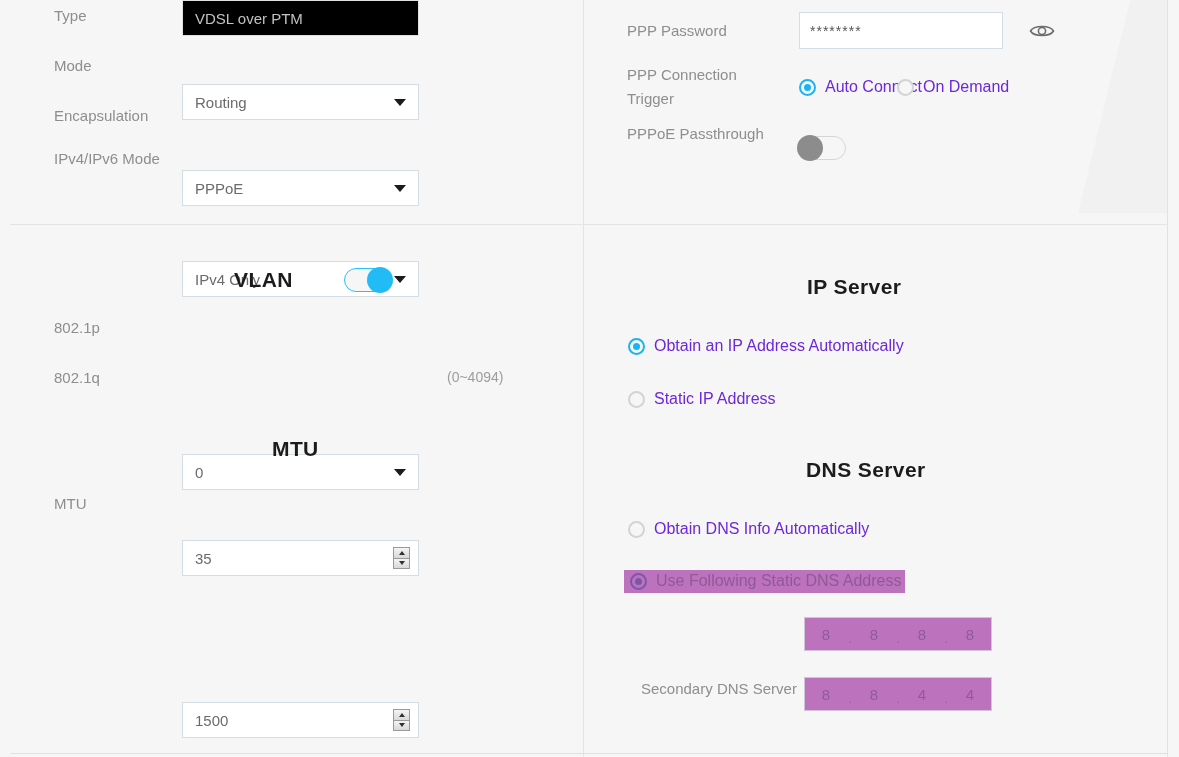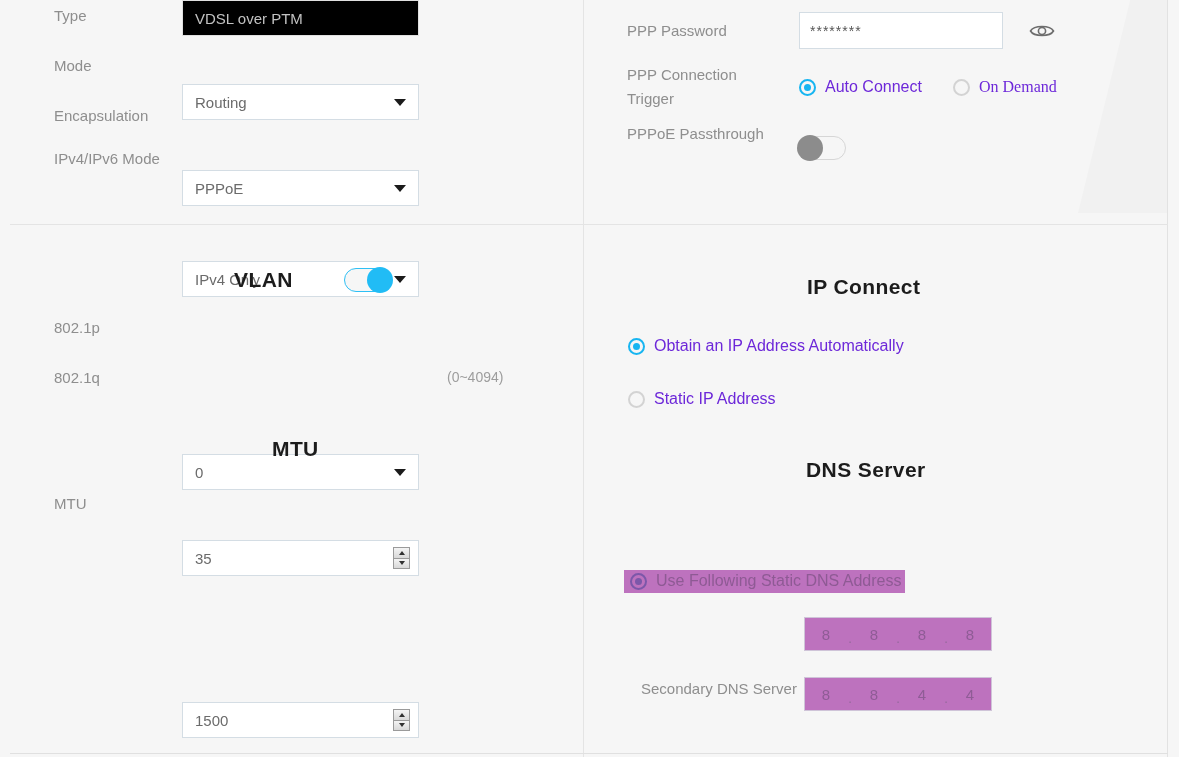--- a/index.html
+++ b/index.html
@@ -374,45 +374,49 @@
   </div>
 
   <div style="position:absolute; left:627px; top:63px; width:160px;">
     <span class="lbl" style="display:block;">PPP Connection Trigger</span>
   </div>
 
   <div class="radio-wrap" style="position:absolute; left:799px; top:78px;">
     <span class="radio on"></span>
     <span class="radio-lbl">Auto Connect</span>
   </div>
-  <div class="radio-wrap" style="position:absolute; left:953px; top:78px;font-family:Liberation Serif, serif;">
+  <div class="radio-wrap" style="position:absolute; left:897px; top:78px;">
     <span class="radio"></span>
     <span class="radio-lbl">On Demand</span>
   </div>
 
   <div style="position:absolute; left:627px; top:122px; width:150px;">
     <span class="lbl" style="display:block;">PPPoE Passthrough</span>
   </div>
   <div class="toggle off" style="position:absolute; left:798px; top:136px;">
     <span class="knob"></span>
   </div>
 
-  <div class="sect-title" style="left:807px; top:275px;">IP Connect</div>
+  <div class="sect-title" style="left:807px; top:275px;">IP Server</div>
 
   <div class="radio-wrap" style="position:absolute; left:628px; top:337px;">
     <span class="radio on"></span>
     <span class="radio-lbl">Obtain an IP Address Automatically</span>
   </div>
   <div class="radio-wrap" style="position:absolute; left:628px; top:390px;">
     <span class="radio"></span>
     <span class="radio-lbl">Static IP Address</span>
   </div>
 
   <div class="sect-title" style="left:806px; top:458px;">DNS Server</div>
 
+  <div class="radio-wrap" style="position:absolute; left:628px; top:520px;">
+    <span class="radio"></span>
+    <span class="radio-lbl">Obtain DNS Info Automatically</span>
+  </div>
 
   <div class="sel-band" style="left:624px; top:570px;">
     <span class="radio"></span>
     <span class="radio-lbl">Use Following Static DNS Address</span>
   </div>
 
   <div class="ipbox" style="left:804px; top:617px;">
     <span class="oct">8</span>
     <span class="dot">.</span>
     <span class="oct">8</span>

